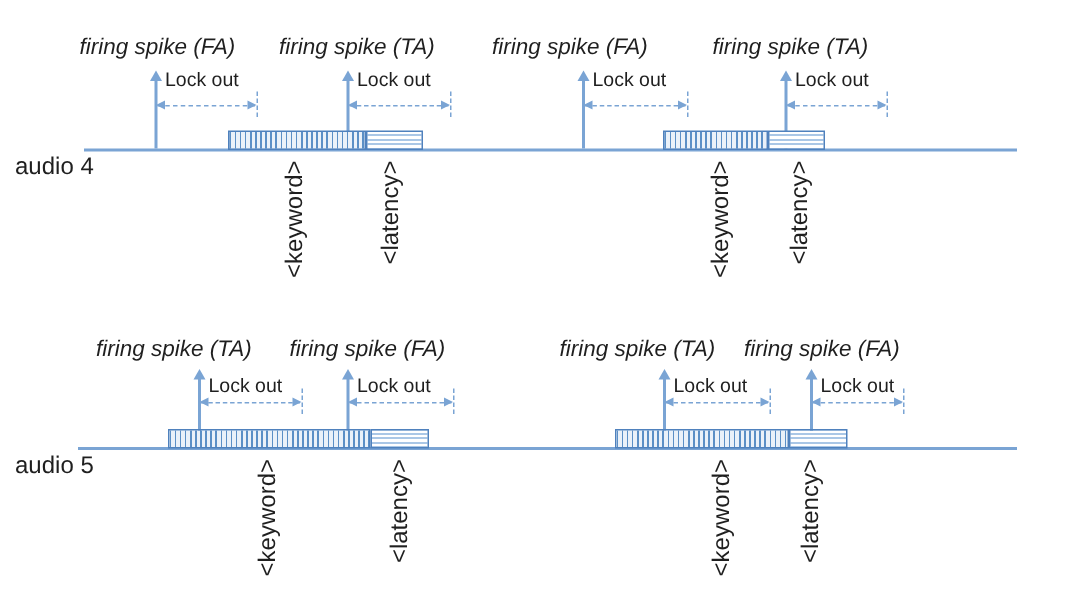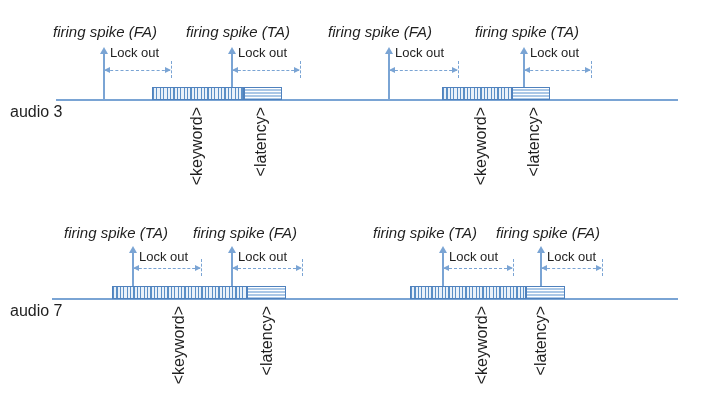--- a/index.html
+++ b/index.html
@@ -29,21 +29,21 @@
   .bar.keyword{background:repeating-linear-gradient(90deg,#5b8fc6 0 1.1px,#eaf1f9 1.1px 3.4px);}
   .bar.latency{background:repeating-linear-gradient(180deg,#ffffff 0 1.5px,#aac7e6 1.5px 3px);}
   .rot-label{position:absolute;font-size:16px;white-space:nowrap;z-index:3;
     transform-origin:0 0;transform:rotate(-90deg) translate(-100%,-50%);}
 </style>
 </head>
 <body>
 
 <div class="canvas" id="canvas">
     <div class="timeline" style="left: 56px; top: 99px; width: 622px;"></div>
-    <div class="audio-label" style="left: 10px; top: 103px;">audio 3</div>
+    <div class="audio-label" style="left: 10px; top: 103px;">audio 4</div>
     <div class="spike-head" style="left: 100px; top: 47px;"></div>
     <div class="spike-line" style="left: 103px; top: 52px; height: 47px;"></div>
     <div class="spike-label" style="left: 53px; top: 23px;">firing spike (FA)</div>
     <div class="lock-arrow" style="left: 105px; top: 70px; width: 65px;">
       <div class="ah-l"></div>
       <div class="ah-r"></div>
     </div>
     <div class="end-tick" style="left: 171px; top: 61px;"></div>
     <div class="lock-label" style="left: 110px; top: 45px;">Lock out</div>
     <div class="spike-head" style="left: 228px; top: 47px;"></div>
@@ -75,21 +75,21 @@
       <div class="ah-l"></div>
       <div class="ah-r"></div>
     </div>
     <div class="end-tick" style="left: 591px; top: 61px;"></div>
     <div class="lock-label" style="left: 530px; top: 45px;">Lock out</div>
     <div class="bar keyword" style="left: 442px; top: 87px; width: 70px;"></div>
     <div class="rot-label" style="left: 481px; top: 107px;">&lt;keyword&gt;</div>
     <div class="bar latency" style="left: 512px; top: 87px; width: 38px;"></div>
     <div class="rot-label" style="left: 534px; top: 107px;">&lt;latency&gt;</div>
     <div class="timeline" style="left: 52px; top: 298px; width: 626px;"></div>
-    <div class="audio-label" style="left: 10px; top: 302px;">audio 7</div>
+    <div class="audio-label" style="left: 10px; top: 302px;">audio 5</div>
     <div class="spike-head" style="left: 129px; top: 246px;"></div>
     <div class="spike-line" style="left: 132px; top: 251px; height: 47px;"></div>
     <div class="spike-label" style="left: 64px; top: 224px;">firing spike (TA)</div>
     <div class="lock-arrow" style="left: 134px; top: 268px; width: 66px;">
       <div class="ah-l"></div>
       <div class="ah-r"></div>
     </div>
     <div class="end-tick" style="left: 201px; top: 259px;"></div>
     <div class="lock-label" style="left: 139px; top: 249px;">Lock out</div>
     <div class="spike-head" style="left: 228px; top: 246px;"></div>

